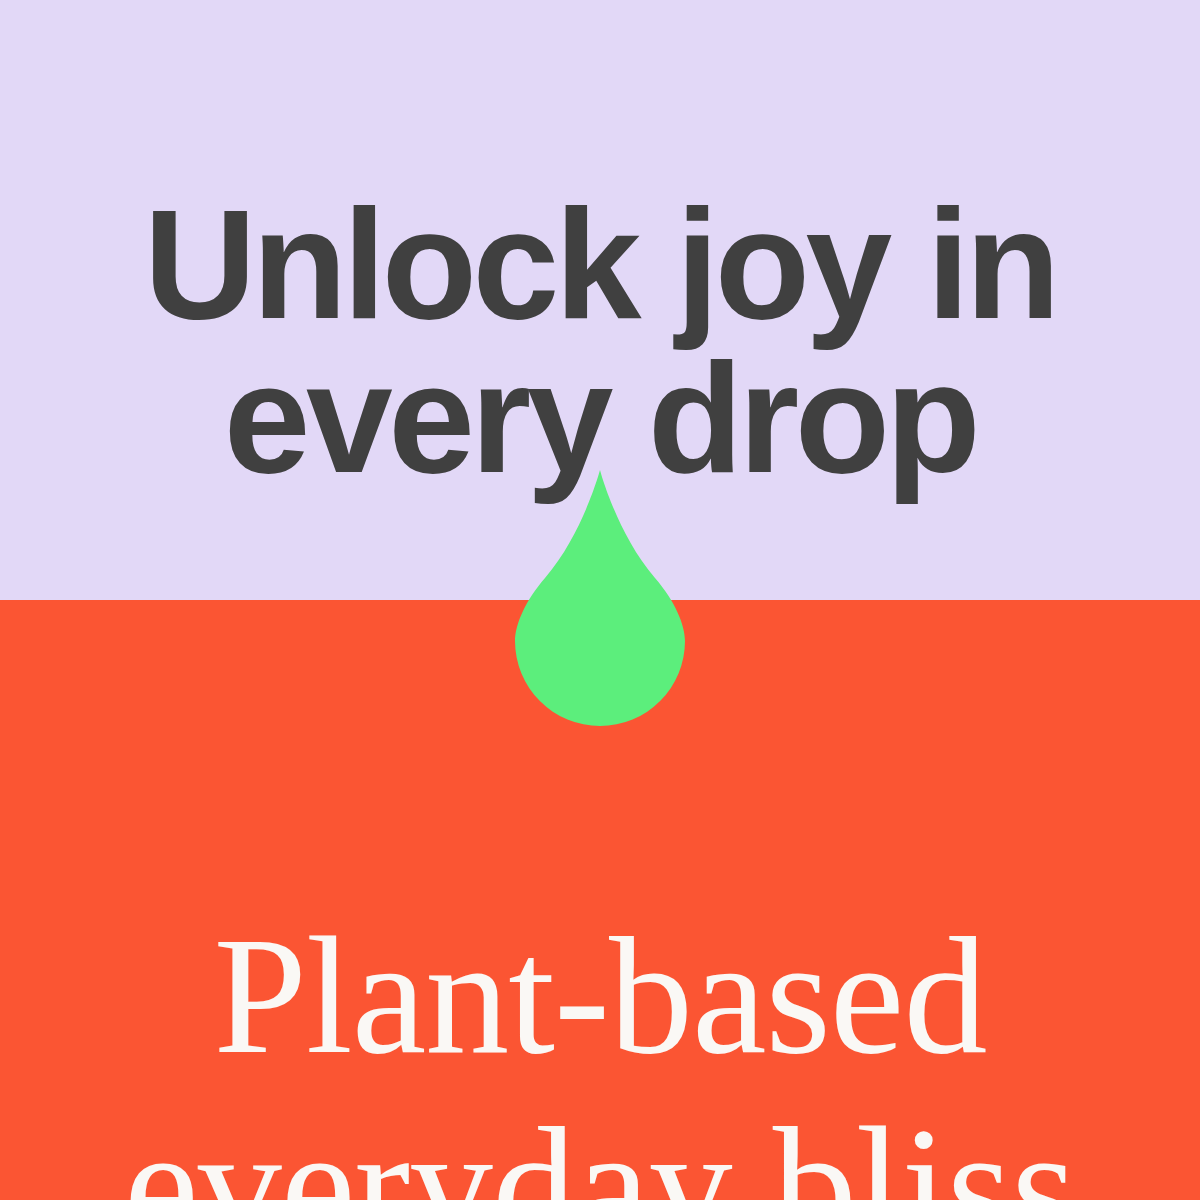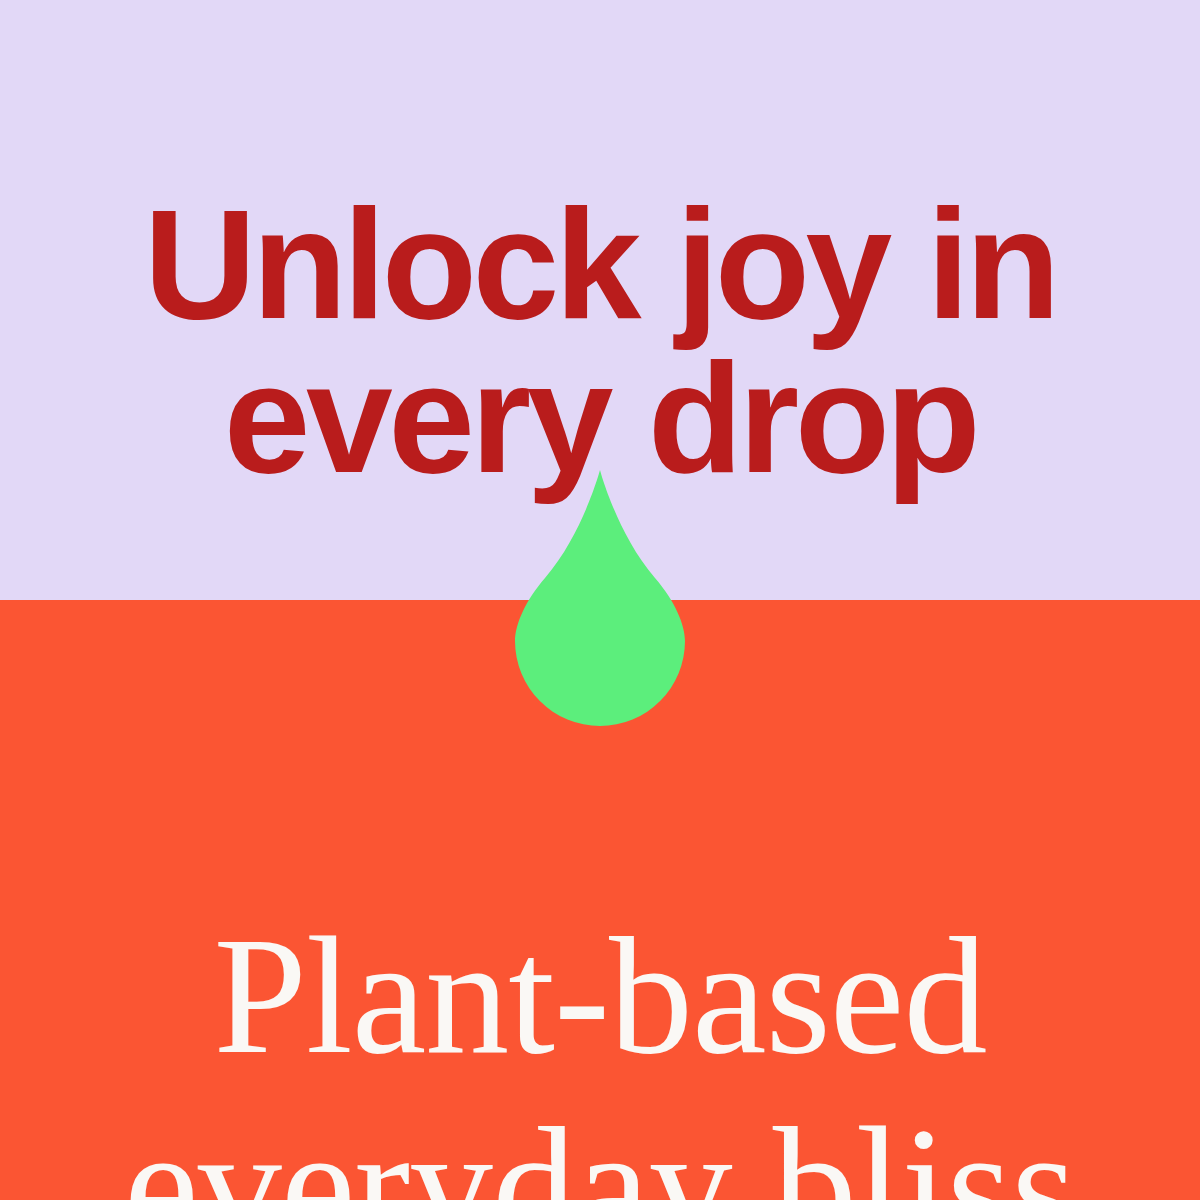--- a/index.html
+++ b/index.html
@@ -34,21 +34,21 @@
     background: #FB5533;
   }
 
   
   .headline {
     position: absolute;
     left: 0;
     top: 82px;
     width: 1200px;
     text-align: center;
-    color: #b91c1c;
+    color: #404040;
     font-family: "Liberation Sans", sans-serif;
     font-weight: 700;
     font-size: 156px;
     line-height: 0.99;
     letter-spacing: -4.5px;
     white-space: pre-line;
     -webkit-font-smoothing: antialiased;
   }
 
   

